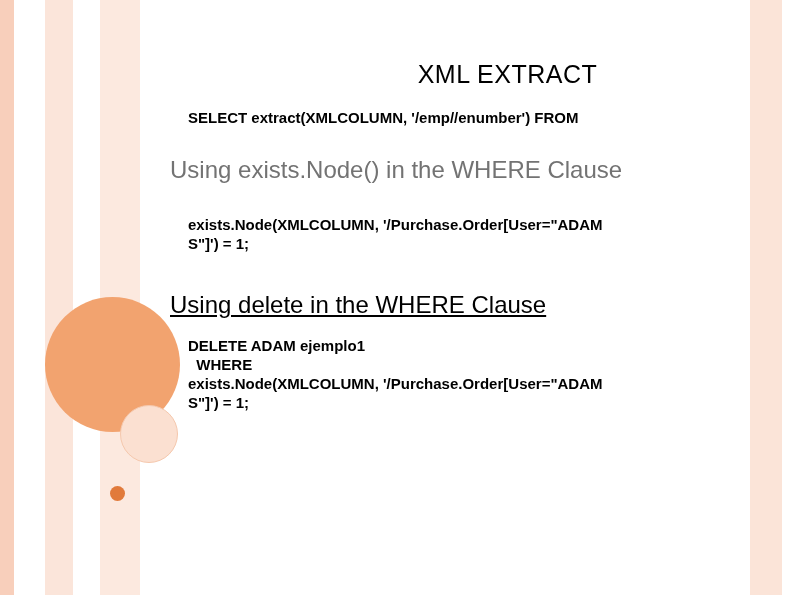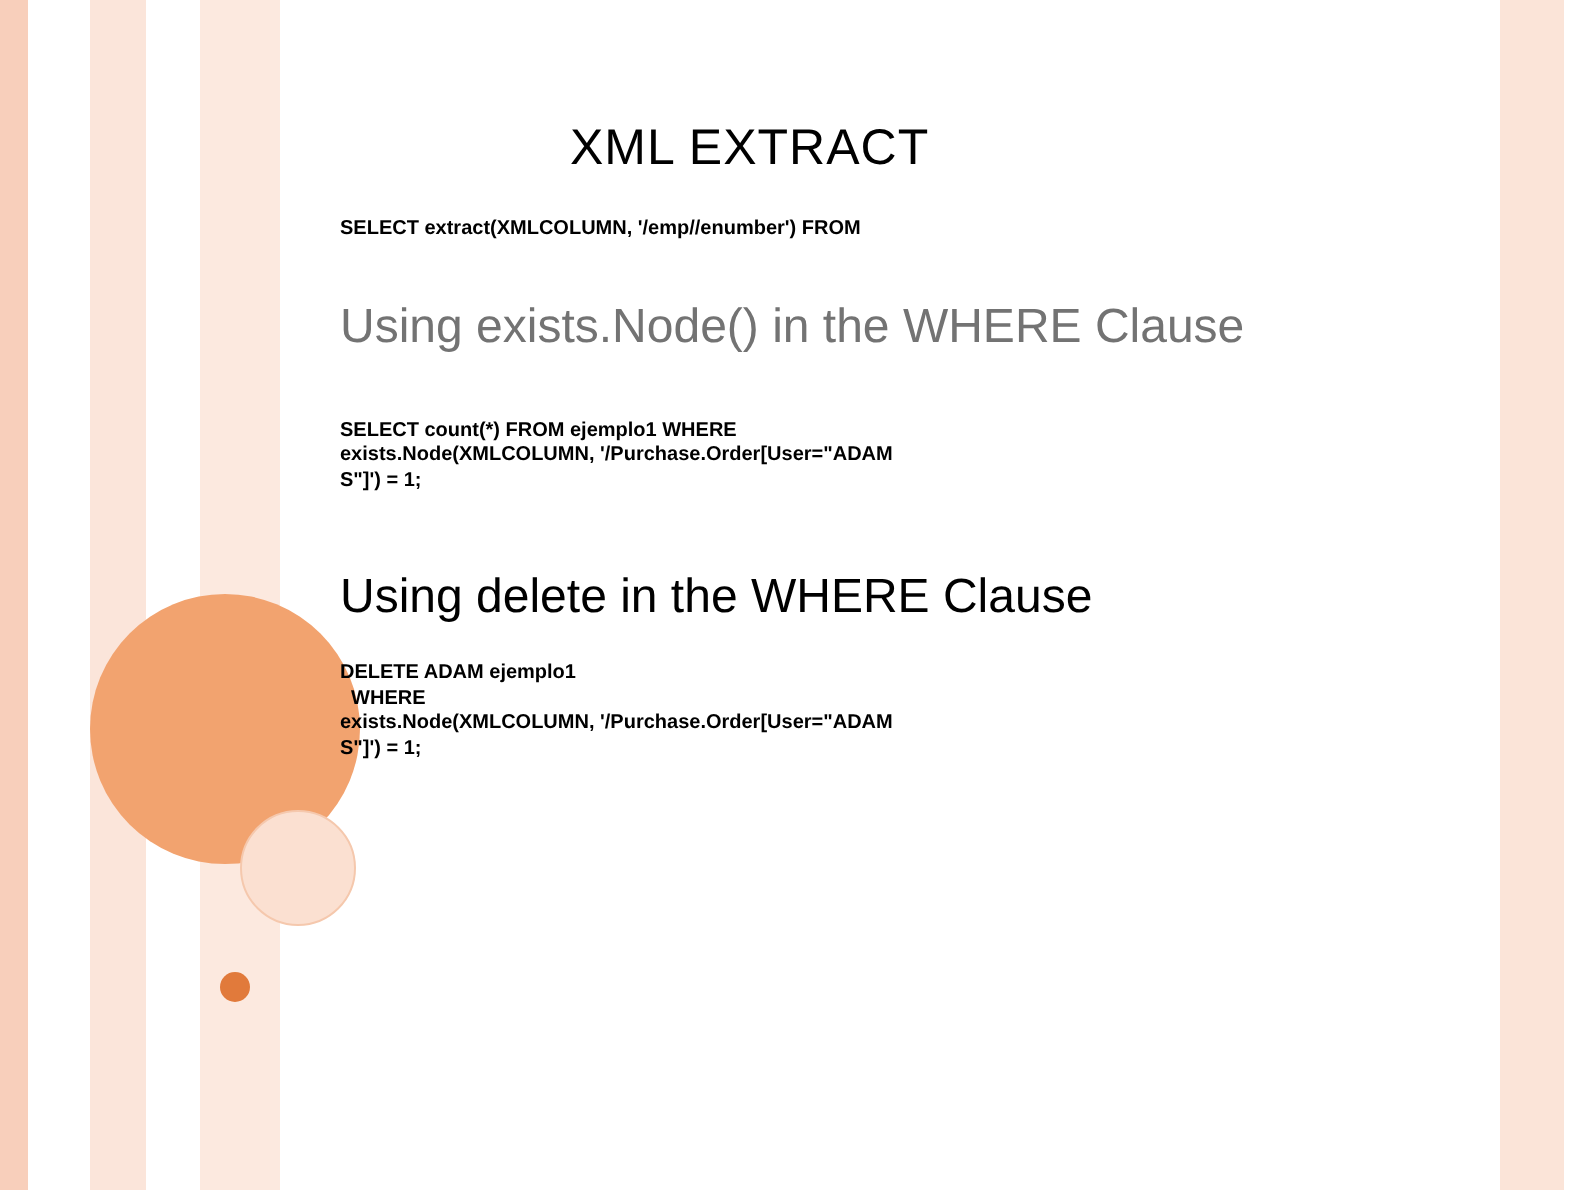--- a/index.html
+++ b/index.html
@@ -46,39 +46,42 @@
     top: 60px;
     width: 560px;
     color: #000;
   }
   .title-main {
     font-size: 25px;
     font-weight: 400;
     margin-left: 115px;
     margin-bottom: 20px;
     letter-spacing: 0.5px;
+    text-align: center;
   }
   .code-block {
-    font-size: 10px;
+    font-size: 15px;
     font-weight: 700;
     line-height: 1.25;
     margin-bottom: 28px;
     color: #000;
+    margin-left: 18px;
   }
   .subtitle {
     font-size: 24px;
     font-weight: 400;
     margin-bottom: 32px;
     color: #737373;
   }
   .subtitle-2 {
     font-size: 24px;
     font-weight: 400;
     margin-bottom: 18px;
     color: #000;
+    text-decoration: underline;
   }
   .gap { height: 10px; }
 </style>
 </head>
 <body>
 
 <div class="stripe stripe-1"></div>
 <div class="stripe stripe-2"></div>
 <div class="stripe stripe-3"></div>
 <div class="stripe stripe-4"></div>
@@ -90,21 +93,20 @@
 <div class="content">
   <div class="title-main">XML EXTRACT</div>
 
   <div class="code-block">
     <div>SELECT extract(XMLCOLUMN, '/emp//enumber') FROM</div>
   </div>
 
   <div class="subtitle">Using exists.Node() in the WHERE Clause</div>
 
   <div class="code-block">
-    <div>SELECT count(*) FROM ejemplo1 WHERE</div>
     <div>exists.Node(XMLCOLUMN, '/Purchase.Order[User="ADAM</div>
     <div>S"]') = 1;</div>
   </div>
 
   <div class="gap"></div>
 
   <div class="subtitle-2">Using delete in the WHERE Clause</div>
 
   <div class="code-block">
     <div>DELETE ADAM ejemplo1</div>

